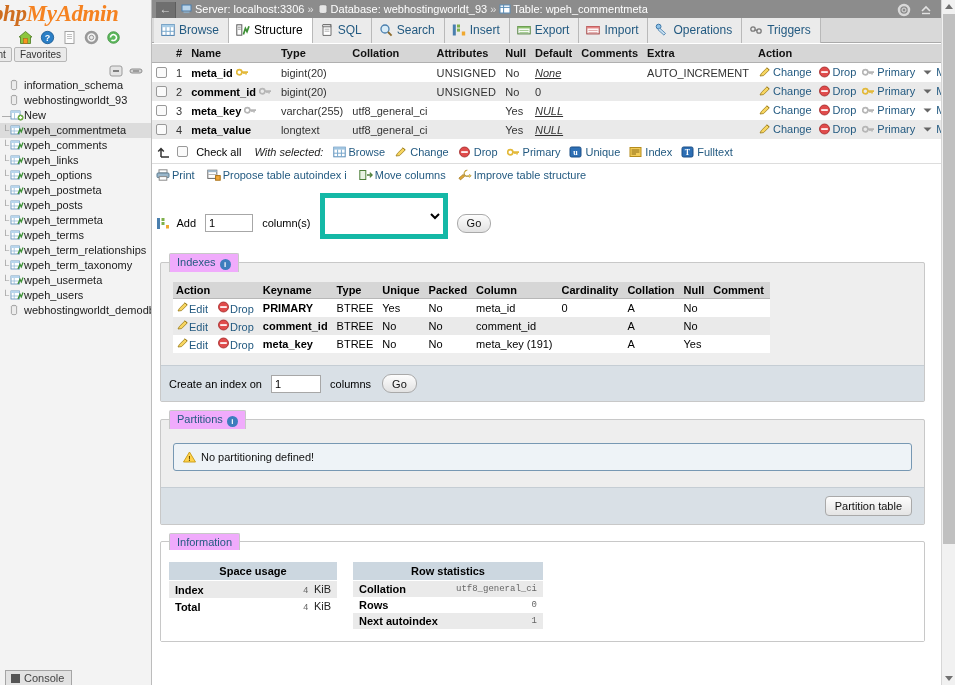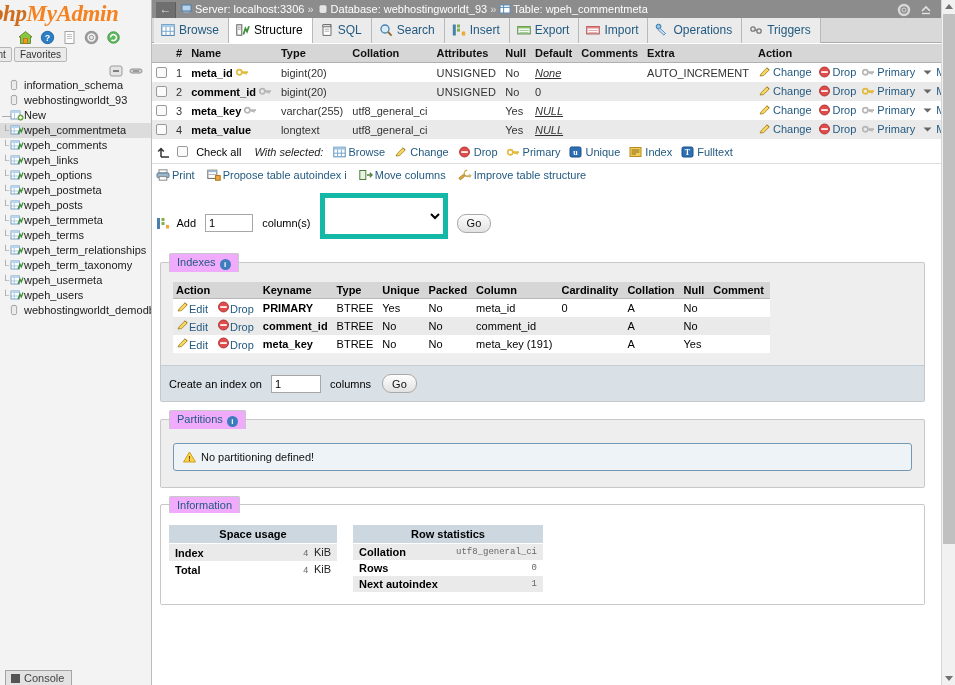--- a/index.html
+++ b/index.html
@@ -739,20 +739,23 @@
       <fieldset class="pma">
         <legend><span>Partitions</span><span class="infoic">i</span></legend>
         <div class="fs-body" style="padding:14px 12px 16px 12px">
           <div class="warnbox">
             <span class="wico"><svg width="13" height="12" viewBox="0 0 13 12">
                   <polygon points="6.5,1 12.5,11 0.5,11" fill="#ffd24d" stroke="#c79a12" stroke-width="0.9"></polygon>
                   <text x="6.5" y="10" font-size="7" text-anchor="middle" fill="#5a4400" font-family="Liberation Sans" font-weight="bold">!</text>
                 </svg></span><span>No partitioning defined!</span>
           </div>
         </div>
+        <div class="fs-foot">
+          <button class="pillbtn">Partition table</button>
+        </div>
       </fieldset>
 
       <fieldset class="pma" style="background:#fff">
         <legend><span>Information</span></legend>
         <div class="fs-body" style="background:#fff;padding:12px 12px 12px 8px">
           <table class="info fl" style="width:168px">
             <thead>
                 <tr>
                   <th colspan="2">Space usage</th>
                 </tr>

